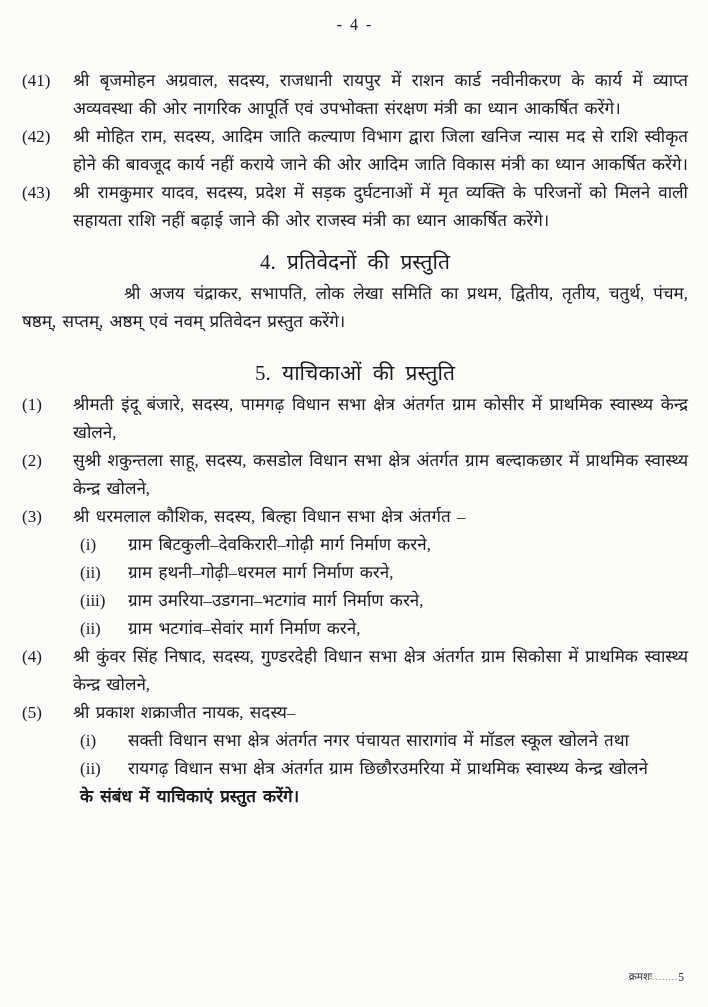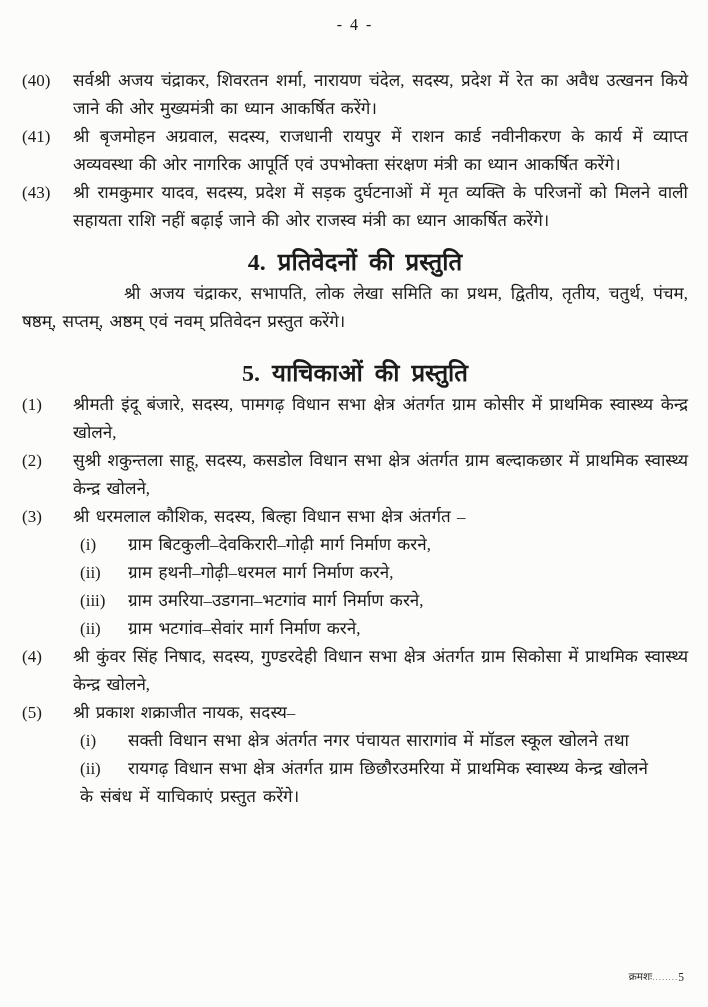--- a/index.html
+++ b/index.html
@@ -34,35 +34,35 @@
   .txt {
     flex: 1 1 auto;
     text-align: justify;
     word-spacing: 2px;
   }
   .sub { margin-left: 58px; }
   .sub .num { flex: 0 0 48px; }
   .sub .txt { text-align: left; }
   .sec {
     text-align: center;
-    font-size: 24px;
-    font-weight: 700;
+    font-size: 21px;
+    font-weight: 400;
     word-spacing: 6px;
     margin-top: 12px;
     margin-bottom: 3px;
     line-height: 30px;
   }
   .sec5 { margin-top: 22px; }
   .para {
     text-indent: 102px;
     text-align: justify;
     word-spacing: 2px;
   }
   .closing {
-    font-weight: 400;
+    font-weight: 700;
     margin-left: 58px;
     word-spacing: 3px;
   }
   .footer {
     position: absolute;
     right: 24px;
     top: 970px;
     font-size: 10.5px;
     line-height: 14px;
     color: #2a2a2a;
@@ -74,26 +74,26 @@
 </style>
 </head>
 <body>
 
 <div class="page">
 
   <div class="page-head">- 4 -</div>
 
   <div class="list">
     <div class="row">
-      <span class="num">(40)</span>
-      <span class="txt">सर्वश्री अजय चंद्राकर, शिवरतन शर्मा, नारायण चंदेल, सदस्य, प्रदेश में रेत का अवैध उत्खनन किये जाने की ओर मुख्यमंत्री का ध्यान आकर्षित करेंगे।</span>
+      <span class="num">(41)</span>
+      <span class="txt">श्री बृजमोहन अग्रवाल, सदस्य, राजधानी रायपुर में राशन कार्ड नवीनीकरण के कार्य में व्याप्त अव्यवस्था की ओर नागरिक आपूर्ति एवं उपभोक्ता संरक्षण मंत्री का ध्यान आकर्षित करेंगे।</span>
     </div>
     <div class="row">
-      <span class="num">(41)</span>
-      <span class="txt">श्री बृजमोहन अग्रवाल, सदस्य, राजधानी रायपुर में राशन कार्ड नवीनीकरण के कार्य में व्याप्त अव्यवस्था की ओर नागरिक आपूर्ति एवं उपभोक्ता संरक्षण मंत्री का ध्यान आकर्षित करेंगे।</span>
+      <span class="num">(42)</span>
+      <span class="txt">श्री मोहित राम, सदस्य, आदिम जाति कल्याण विभाग द्वारा जिला खनिज न्यास मद से राशि स्वीकृत होने की बावजूद कार्य नहीं कराये जाने की ओर आदिम जाति विकास मंत्री का ध्यान आकर्षित करेंगे।</span>
     </div>
     <div class="row">
       <span class="num">(43)</span>
       <span class="txt">श्री रामकुमार यादव, सदस्य, प्रदेश में सड़क दुर्घटनाओं में मृत व्यक्ति के परिजनों को मिलने वाली सहायता राशि नहीं बढ़ाई जाने की ओर राजस्व मंत्री का ध्यान आकर्षित करेंगे।</span>
     </div>
   </div>
 
   <h2 class="sec">4. प्रतिवेदनों की प्रस्तुति</h2>
   <p class="para">श्री अजय चंद्राकर, सभापति, लोक लेखा समिति का प्रथम, द्वितीय, तृतीय, चतुर्थ, पंचम, षष्ठम्, सप्तम्, अष्ठम् एवं नवम् प्रतिवेदन प्रस्तुत करेंगे।</p>
 

